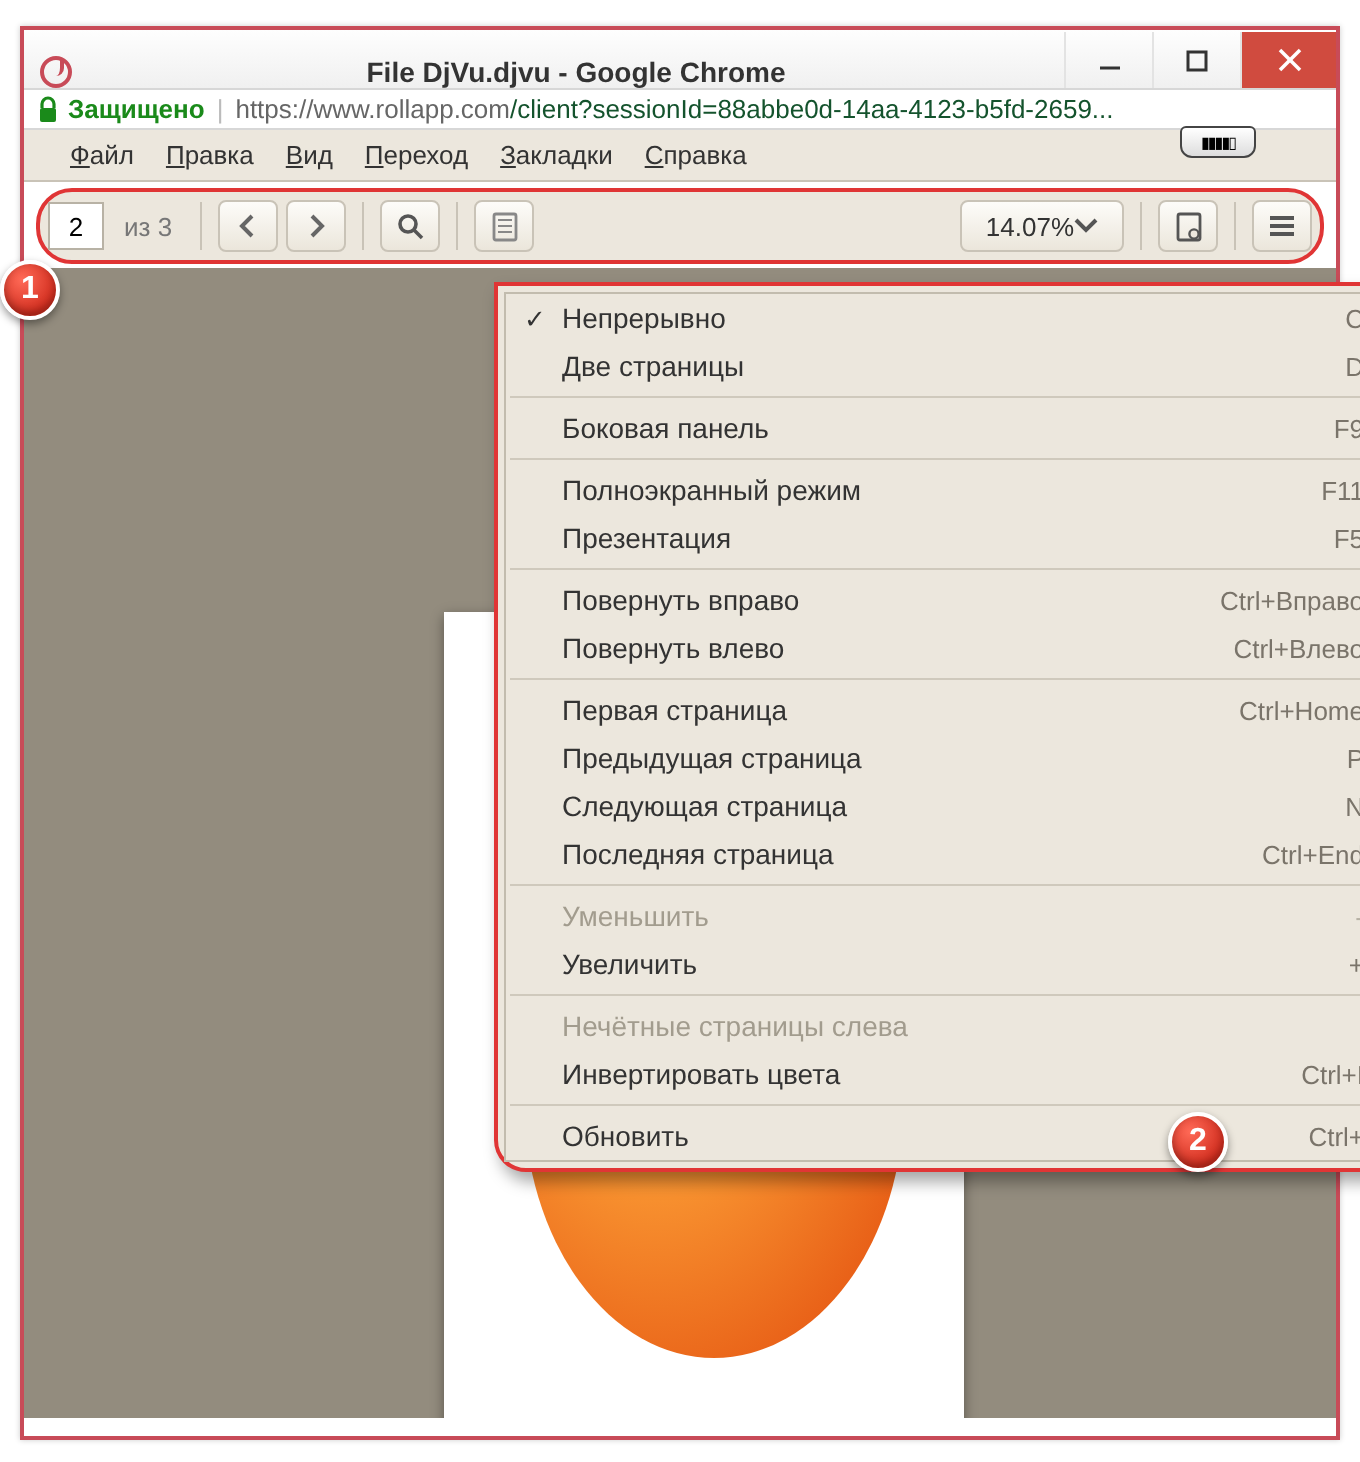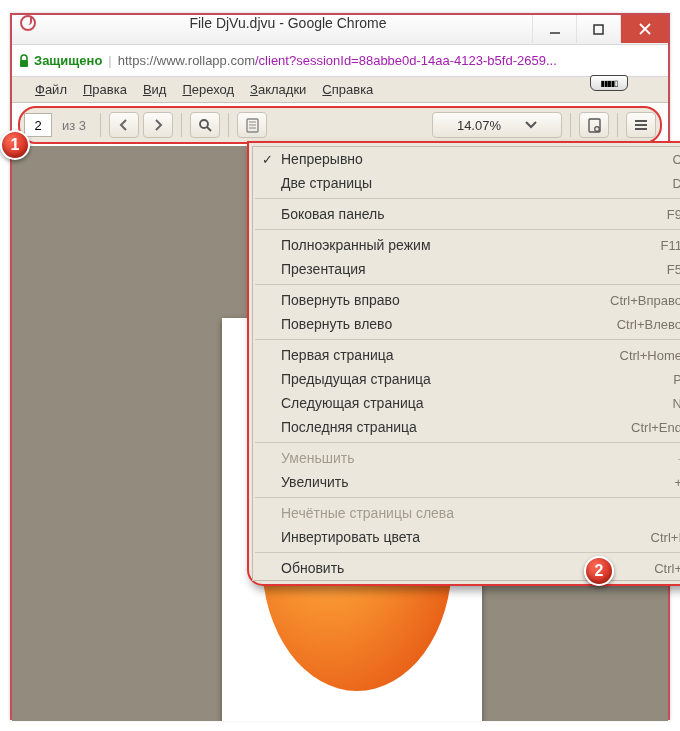--- a/index.html
+++ b/index.html
@@ -17,24 +17,25 @@
     left: 10px; top: 13px;
     width: 660px; height: 707px;
     border: 2px solid #c84b58;
     background: #fff;
     box-shadow: 0 0 3px rgba(0,0,0,0.2);
   }
   
   .titlebar {
     height: 30px;
     display: flex;
-    align-items: flex-start;
+    align-items: flex-end;
     background: linear-gradient(#fefefe,#f0f0f0);
     border-bottom: 1px solid #d7d7d7;
     position: relative;
+    font-weight: bold;
   }
   .titlebar .favicon {
     width: 16px; height: 16px;
     margin: 0 8px;
     border: 2px solid #c84b58;
     border-radius: 50%;
     position: relative;
   }
   .titlebar .favicon::after{
     content:""; position:absolute; left:4px; top:0; width:4px; height:8px;
@@ -50,30 +51,30 @@
   .winbtn {
     width: 44px; height: 28px;
     display:flex; align-items:center; justify-content:center;
     font-size: 14px; color:#333;
     border-left:1px solid #e3e3e3;
   }
   .winbtn.close { background:#d04b3f; color:#fff; width:48px; }
   .winbtn.close svg { stroke:#fff; }
   
   .urlbar {
-    height: 32px;
+    height: 20px;
     display:flex; align-items:center;
     padding: 0 6px;
     border-bottom:1px solid #d7d7d7;
     font-size:13px;
     gap:6px;
   }
   .lock { color:#1a8a1a; font-weight:bold; display:flex; align-items:center; gap:4px;}
   .url { color:#666; white-space:nowrap; overflow:hidden; text-overflow:clip; flex:1;}
-  .url .dark { color:#a21caf; }
+  .url .dark { color:#14532d; }
   
   .menubar {
     height:26px;
     background:#ece7dd;
     display:flex; align-items:center;
     padding:0 16px;
     gap:2px;
     border-bottom:1px solid #c9c3b7;
     position:relative;
   }
@@ -117,22 +118,22 @@
     color:#555;
   }
   .tb-sep { width:1px; height:24px; background:#c9c3b7; margin:0 4px;}
   .tb-spacer { flex:1; }
   .zoom {
     height:26px;
     border:1px solid #c9c3b7;
     background:linear-gradient(#fdfcf9,#ebe6db);
     border-radius:4px;
     display:flex; align-items:center;
-    padding:0 24px;
-    gap:24px;
+    padding:0 12px;
+    gap:0;
     font-size:13px; color:#333;
   }
   
   .content {
     position:relative;
     background:#938c7e;
     height: calc(100% - 30px - 32px - 26px - 40px);
     margin-top:2px;
     overflow:hidden;
   }

